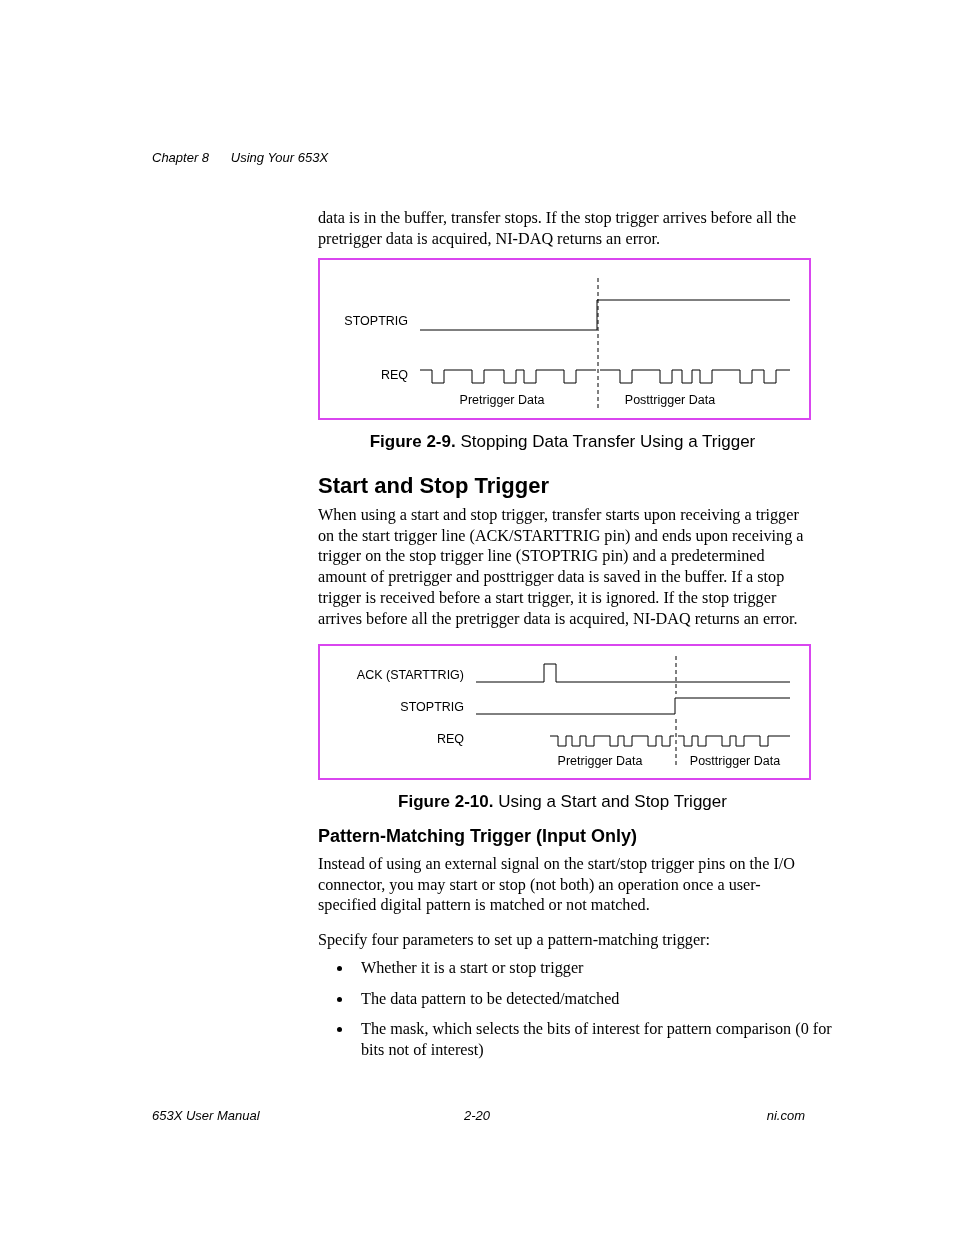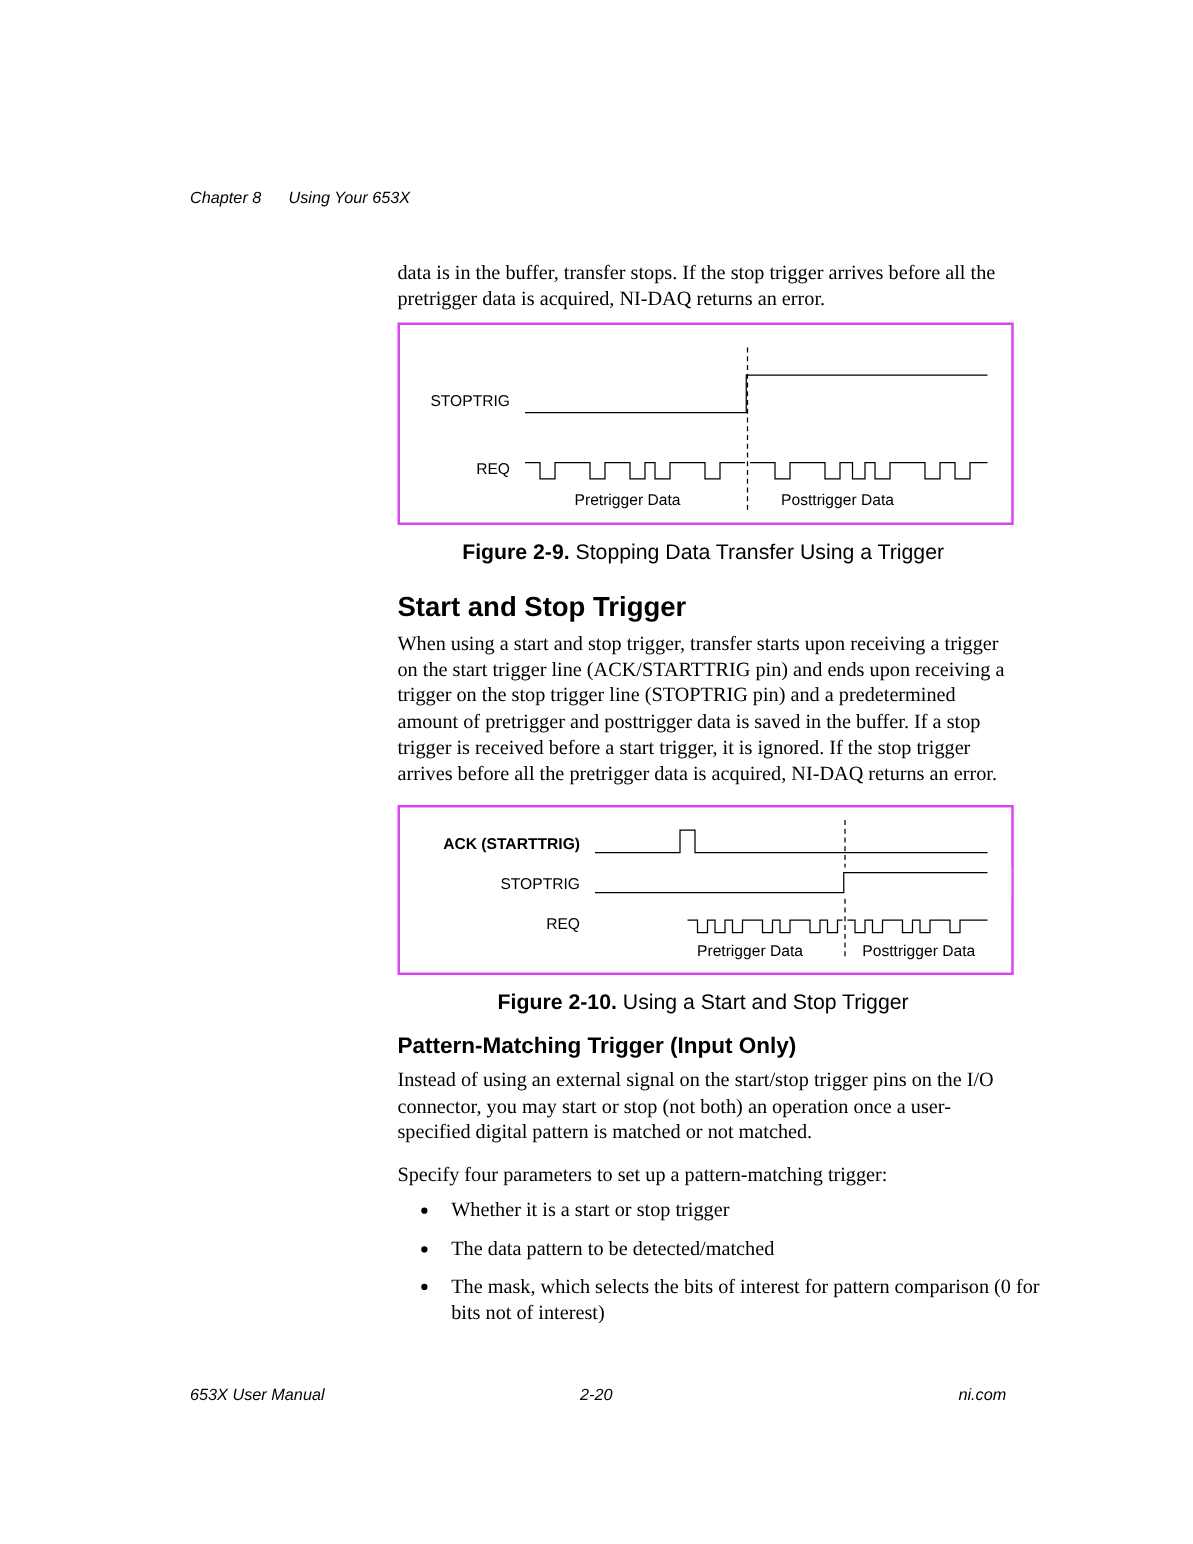--- a/index.html
+++ b/index.html
@@ -129,21 +129,21 @@
 
   <div class="figcap" style="left:318px; top:432px; width:489px;">
     <b>Figure 2-9.</b><span>  Stopping Data Transfer Using a Trigger</span>
   </div>
 
   <h2 class="sec" style="top:473px;">Start and Stop Trigger</h2>
 
   <div class="body-para" style="top:505px;">When using a start and stop trigger, transfer starts upon receiving a trigger on the start trigger line (ACK/STARTTRIG pin) and ends upon receiving a trigger on the stop trigger line (STOPTRIG pin) and a predetermined amount of pretrigger and posttrigger data is saved in the buffer. If a stop trigger is received before a start trigger, it is ignored. If the stop trigger arrives before all the pretrigger data is acquired, NI-DAQ returns an error.</div>
 
   <div class="figbox" style="top:644px; width:489px; height:132px;">
-    <div class="siglabel" style="left:8px; top:22px; width:136px;font-weight:bold;">ACK (STARTTRIG)</div>
+    <div class="siglabel" style="left:8px; top:22px; width:136px;">ACK (STARTTRIG)</div>
     <div class="siglabel" style="left:8px; top:54px; width:136px;">STOPTRIG</div>
     <div class="siglabel" style="left:8px; top:86px; width:136px;">REQ</div>
     <div class="datalabel" style="left:225px; top:108px; width:110px; text-align:center;">Pretrigger Data</div>
     <div class="datalabel" style="left:360px; top:108px; width:110px; text-align:center;">Posttrigger Data</div>
     <svg width="489" height="132" style="left:0;top:0;">
 
       <line x1="356" y1="10" x2="356" y2="122" stroke="#000" stroke-width="1" stroke-dasharray="4 3"></line>
 
       <polyline points="156,36 224,36 224,18 236,18 236,36 470,36" fill="none" stroke="#000" stroke-width="1"></polyline>
 

